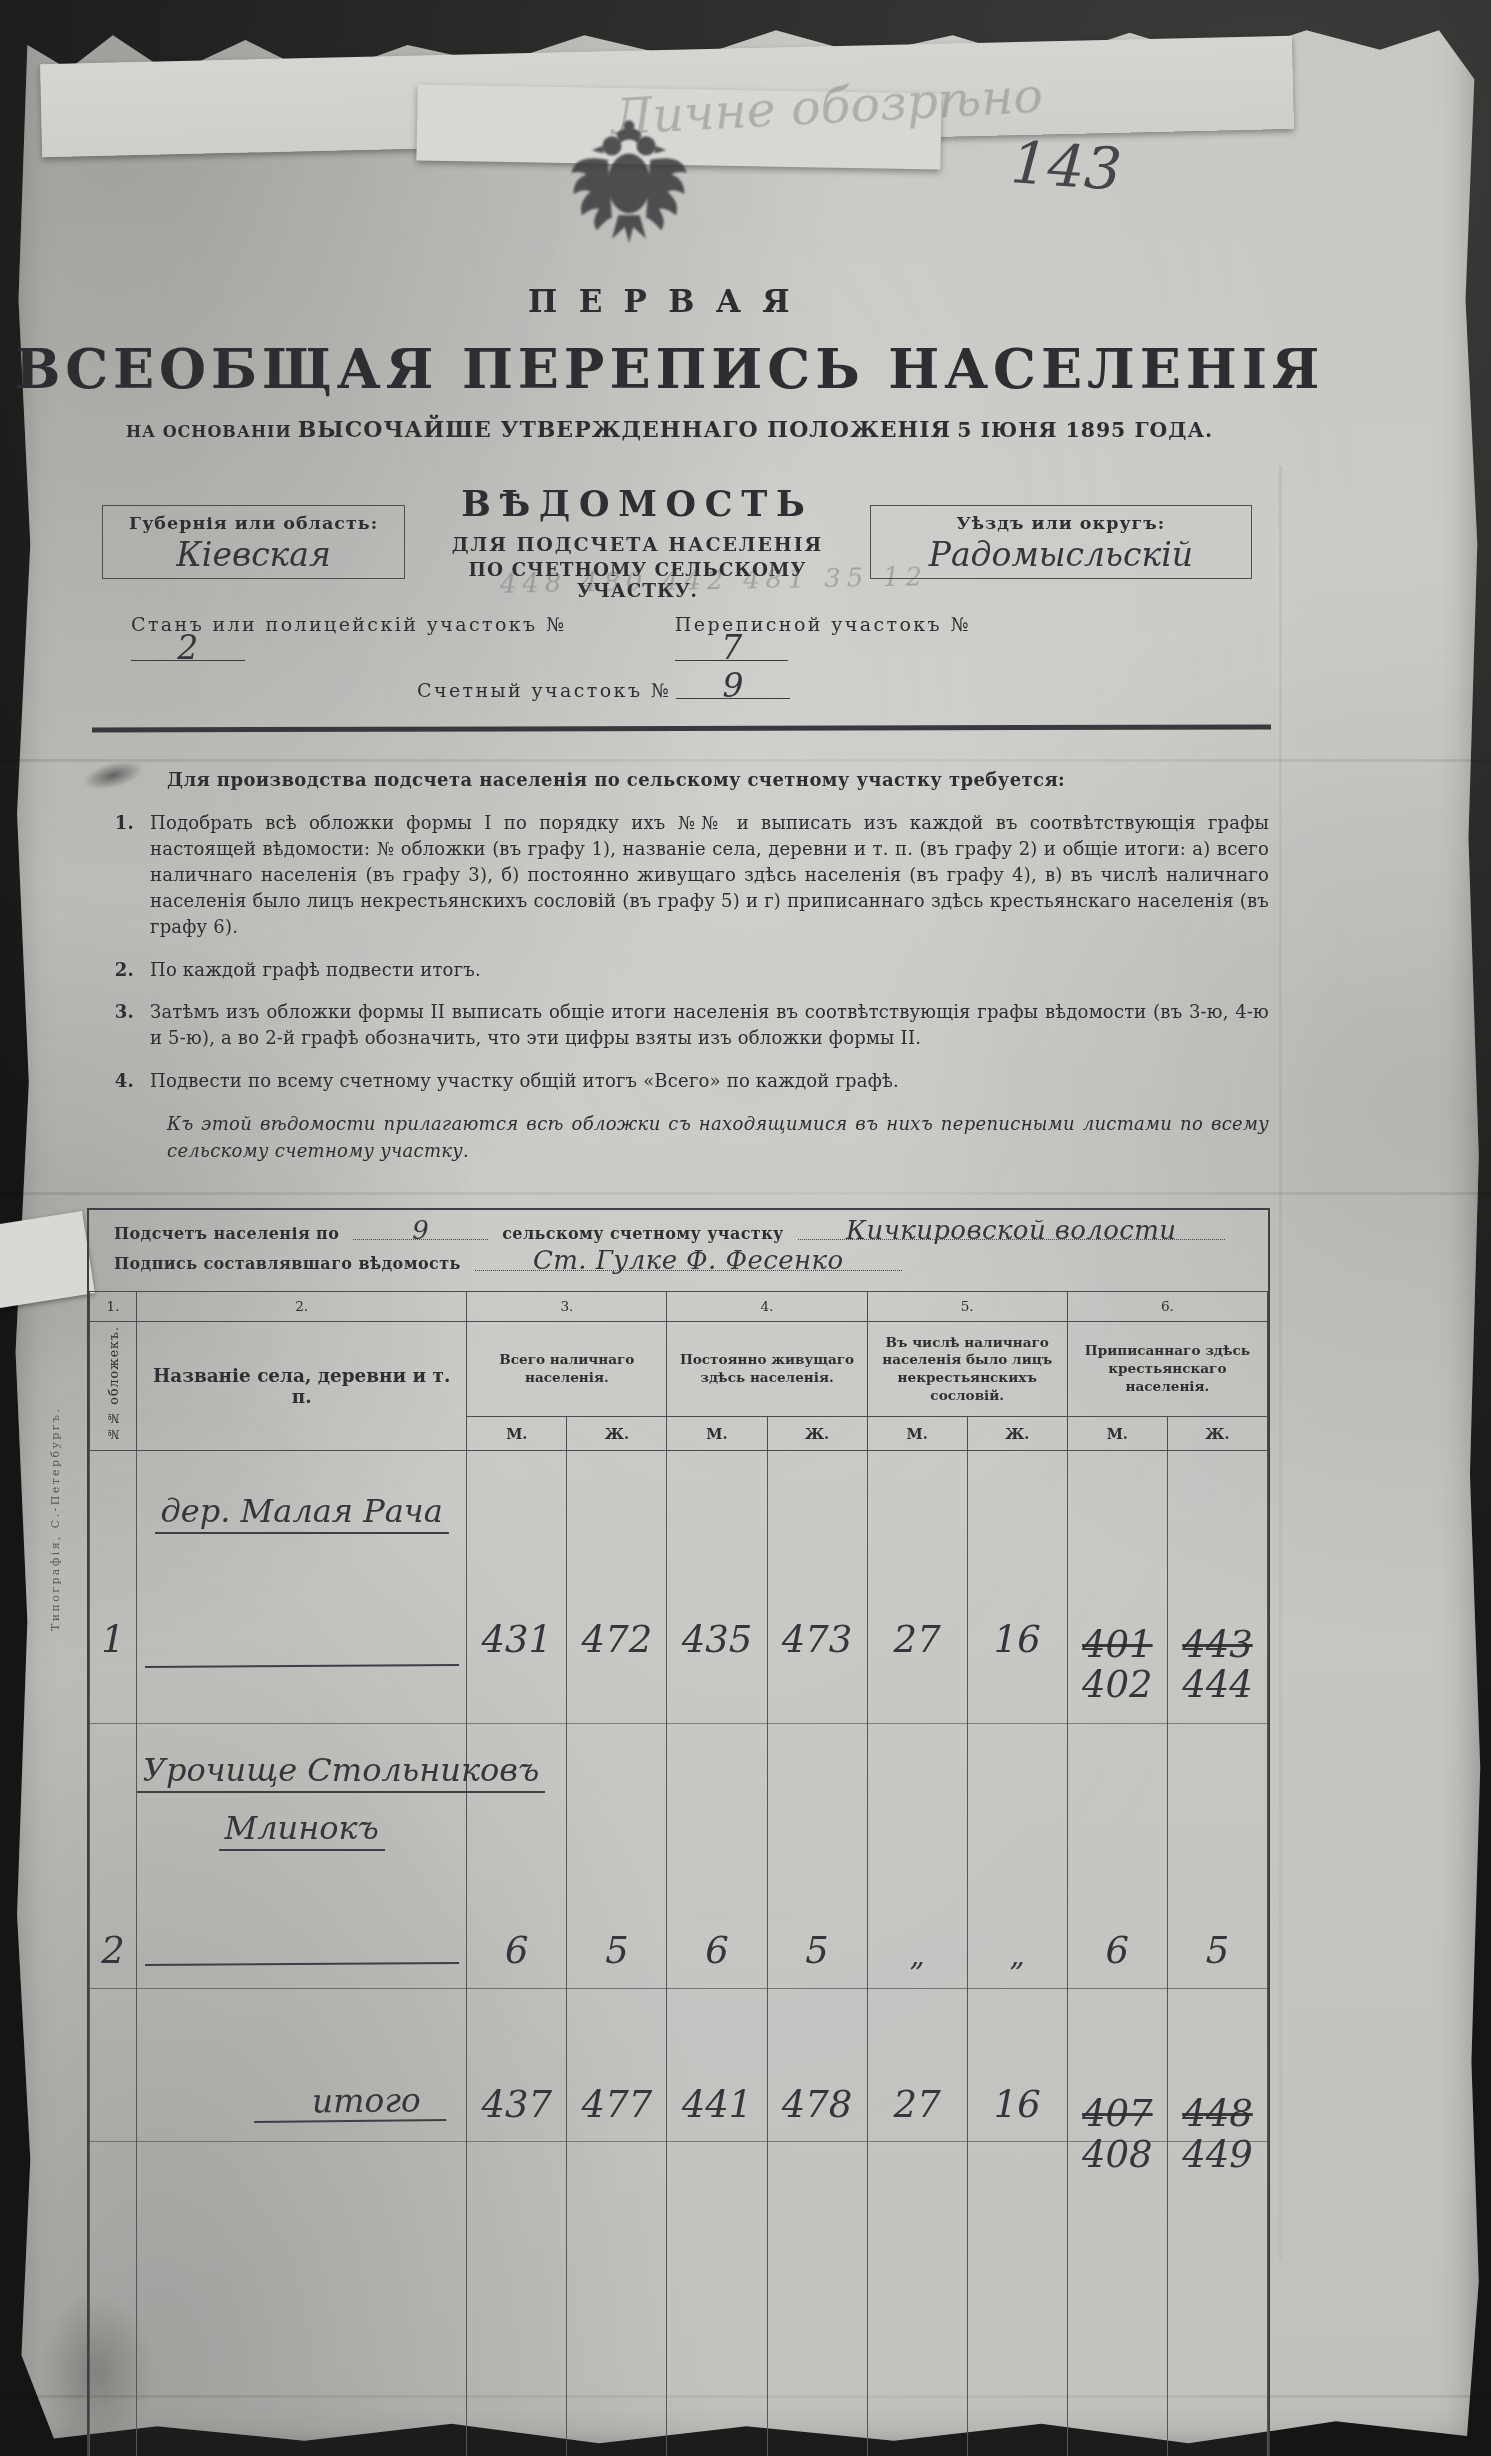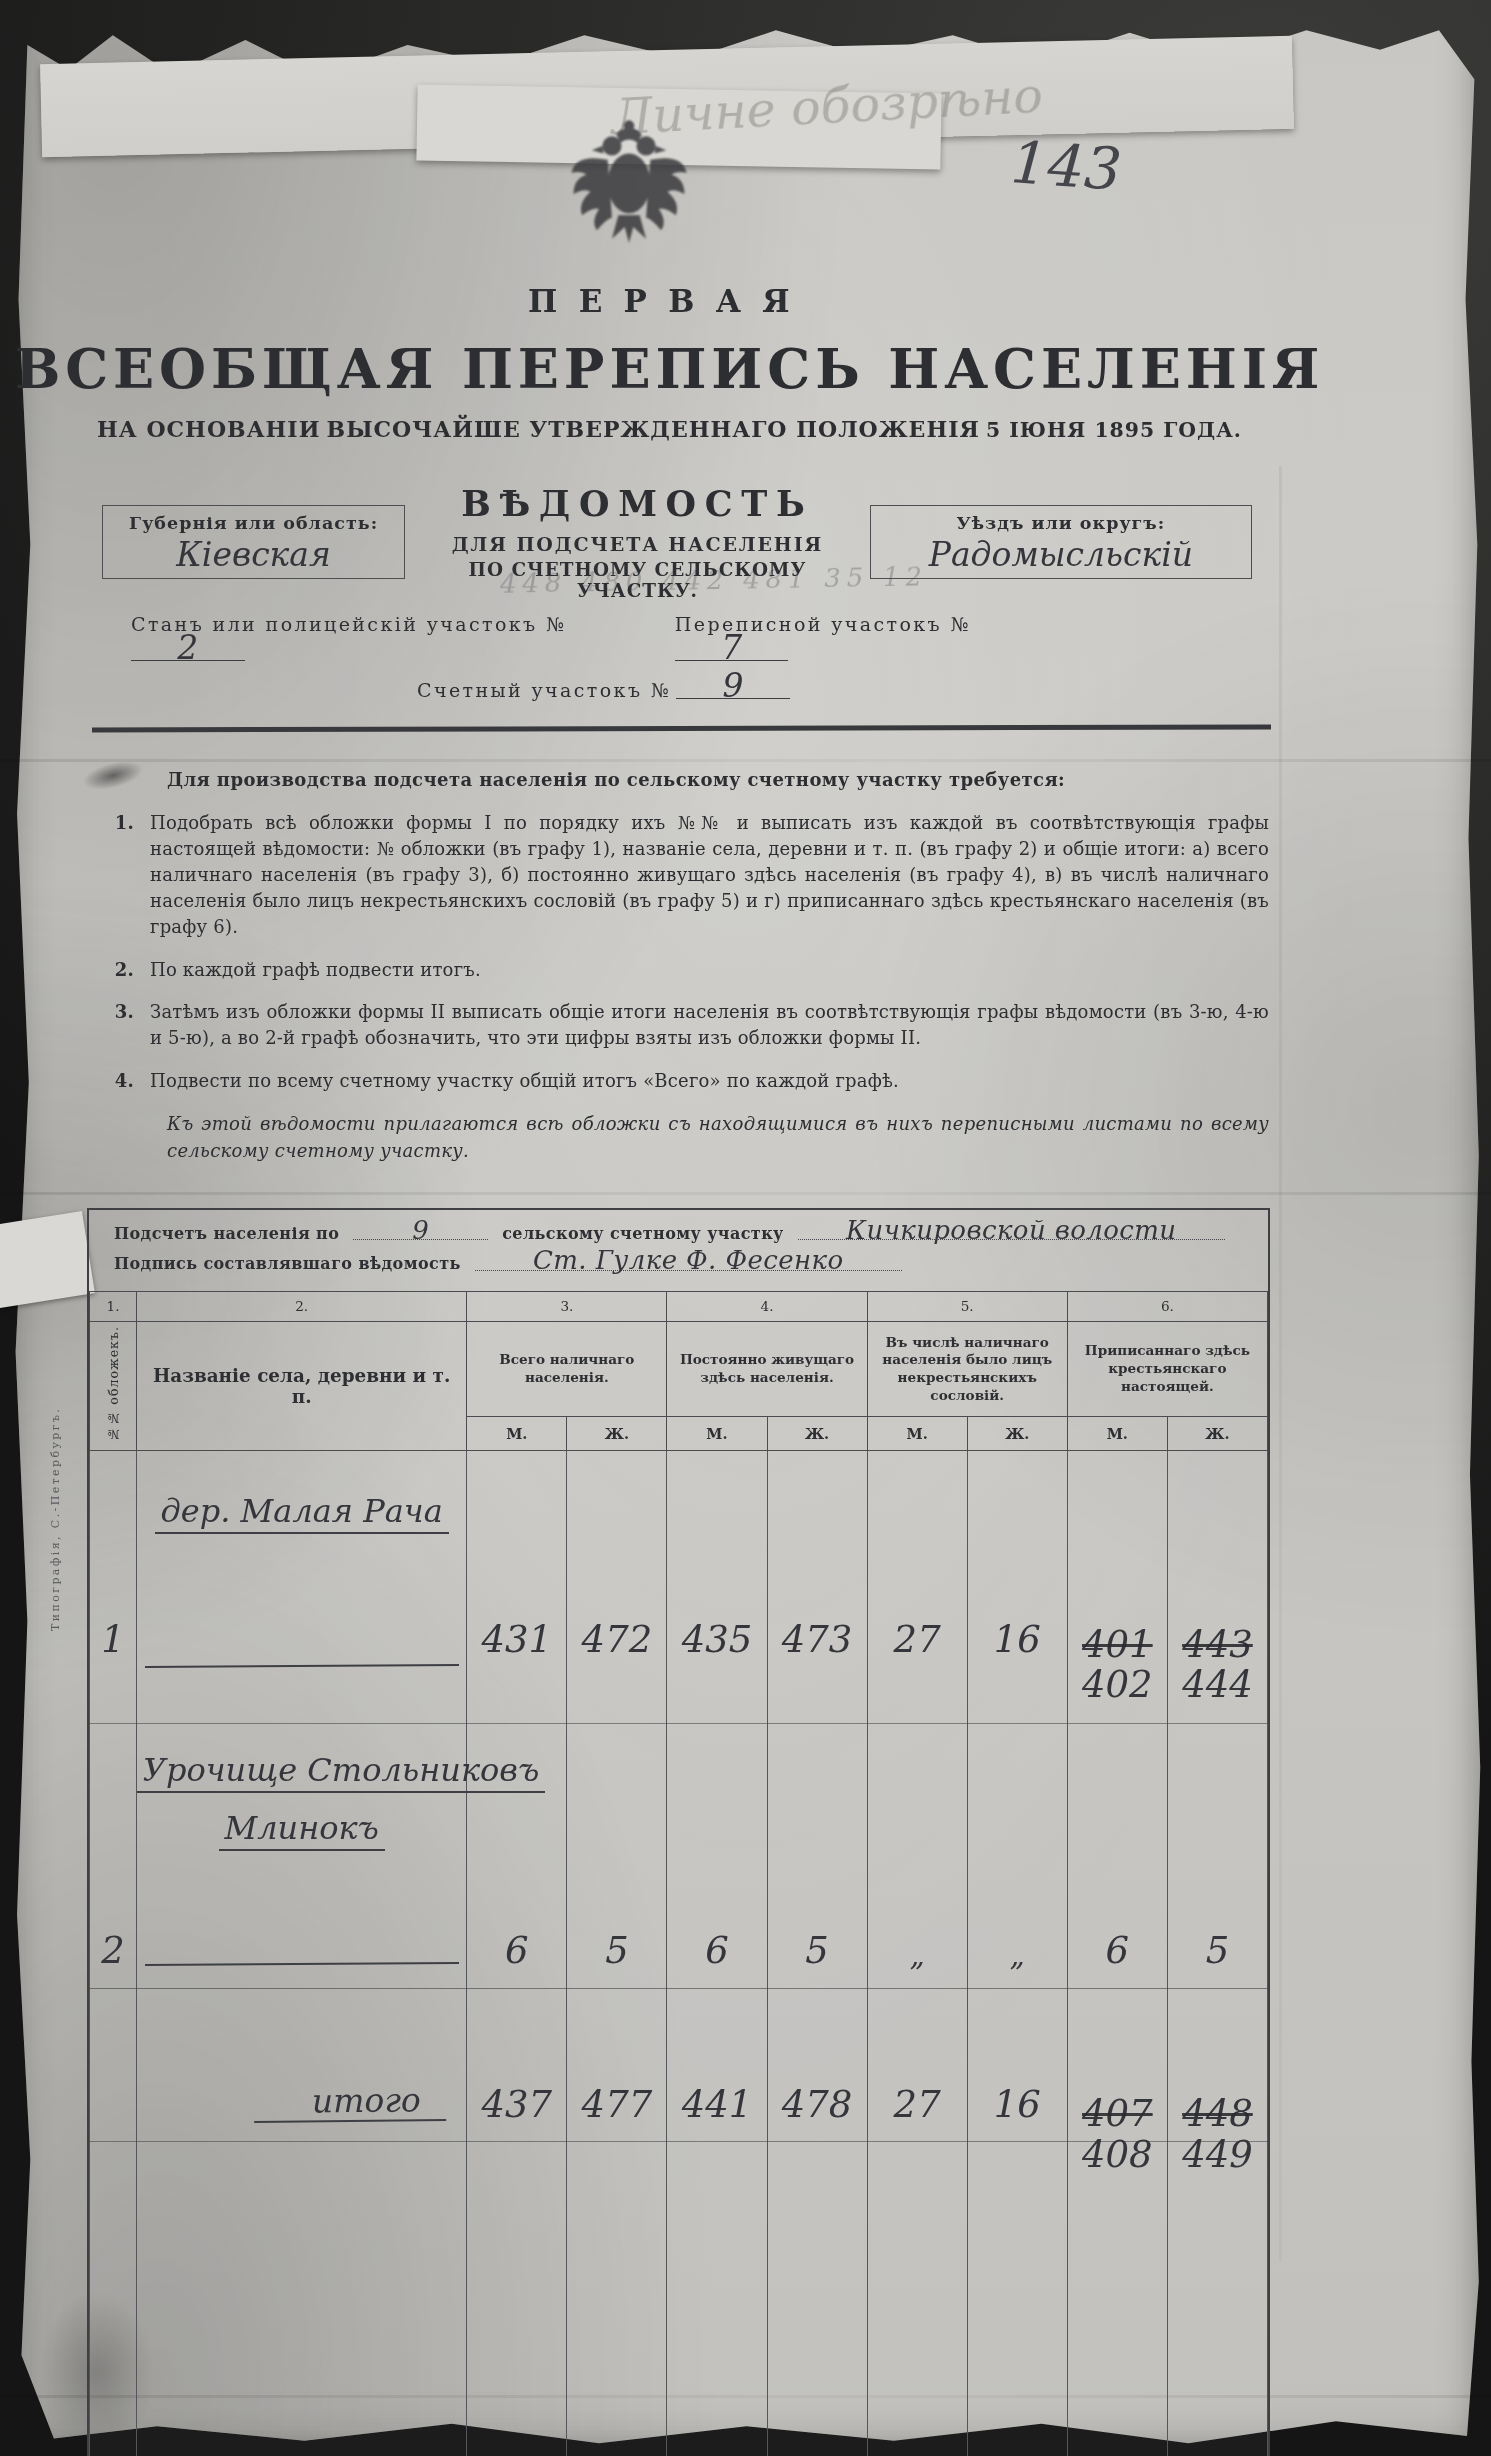--- a/index.html
+++ b/index.html
@@ -41,21 +41,21 @@
     color:rgba(118,116,110,.42); filter:blur(0.4px); white-space:nowrap; }
   .corner-number { left:1011px; top:132px; font-size:58px; transform:rotate(4deg); color:#45464c; }
   .eagle { left:565px; top:113px; width:128px; height:147px; filter:blur(0.8px); opacity:.85; }
   .bleed { left:500px; top:565px; font-size:26px; letter-spacing:5.8px; transform:rotate(-1deg);
     color:rgba(95,95,100,.38); filter:blur(0.4px); white-space:nowrap; }
 
   .title-block { left:0; top:283px; width:1339px; text-align:center; }
   .t1 { font-size:31px; font-weight:bold; letter-spacing:21.3px; }
   .t2 { font-size:54px; font-weight:bold; letter-spacing:4.9px; margin-top:17.5px; white-space:nowrap; }
   .t3 { margin-top:15.5px; letter-spacing:1px; }
-  .t3 .pre { font-size:22px; font-weight:bold; }
+  .t3 .pre { font-size:16px; font-weight:bold; }
   .t3 .mid { font-size:22px; font-weight:bold; }
   .t3 .suf { font-size:20.4px; font-weight:bold; }
 
   .header-row { left:102px; top:483px; width:1150px; display:flex; align-items:center; }
   .hbox { border:1.9px solid #4d4e52; padding:7.8px 11.6px 3.9px; text-align:center; }
   .hbox .lbl { font-size:17.5px; font-weight:bold; letter-spacing:1px; }
   .hbox .hv { font-size:33px; margin-top:1.9px; }
   .hbox-left { width:278px; }
   .hbox-right { width:357px; }
   .hcenter { flex:1; text-align:center; padding:0 13.6px; }
@@ -256,21 +256,21 @@
           <td colspan="2">6.</td>
         </tr>
         <tr class="titlerow">
           <td rowspan="2" class="vert">
             <span class="vtext">№№ обложекъ.</span>
           </td>
           <td rowspan="2" class="namehead">Названіе села, деревни и т. п.</td>
           <td colspan="2" class="gh">Всего наличнаго населенія.</td>
           <td colspan="2" class="gh">Постоянно живущаго здѣсь населенія.</td>
           <td colspan="2" class="gh">Въ числѣ наличнаго населенія было лицъ некрестьянскихъ сословій.</td>
-          <td colspan="2" class="gh">Приписаннаго здѣсь крестьянскаго настоящей.</td>
+          <td colspan="2" class="gh">Приписаннаго здѣсь крестьянскаго населенія.</td>
         </tr>
         <tr class="mfrow">
           <td>М.</td>
           <td>Ж.</td>
           <td>М.</td>
           <td>Ж.</td>
           <td>М.</td>
           <td>Ж.</td>
           <td>М.</td>
           <td>Ж.</td>

